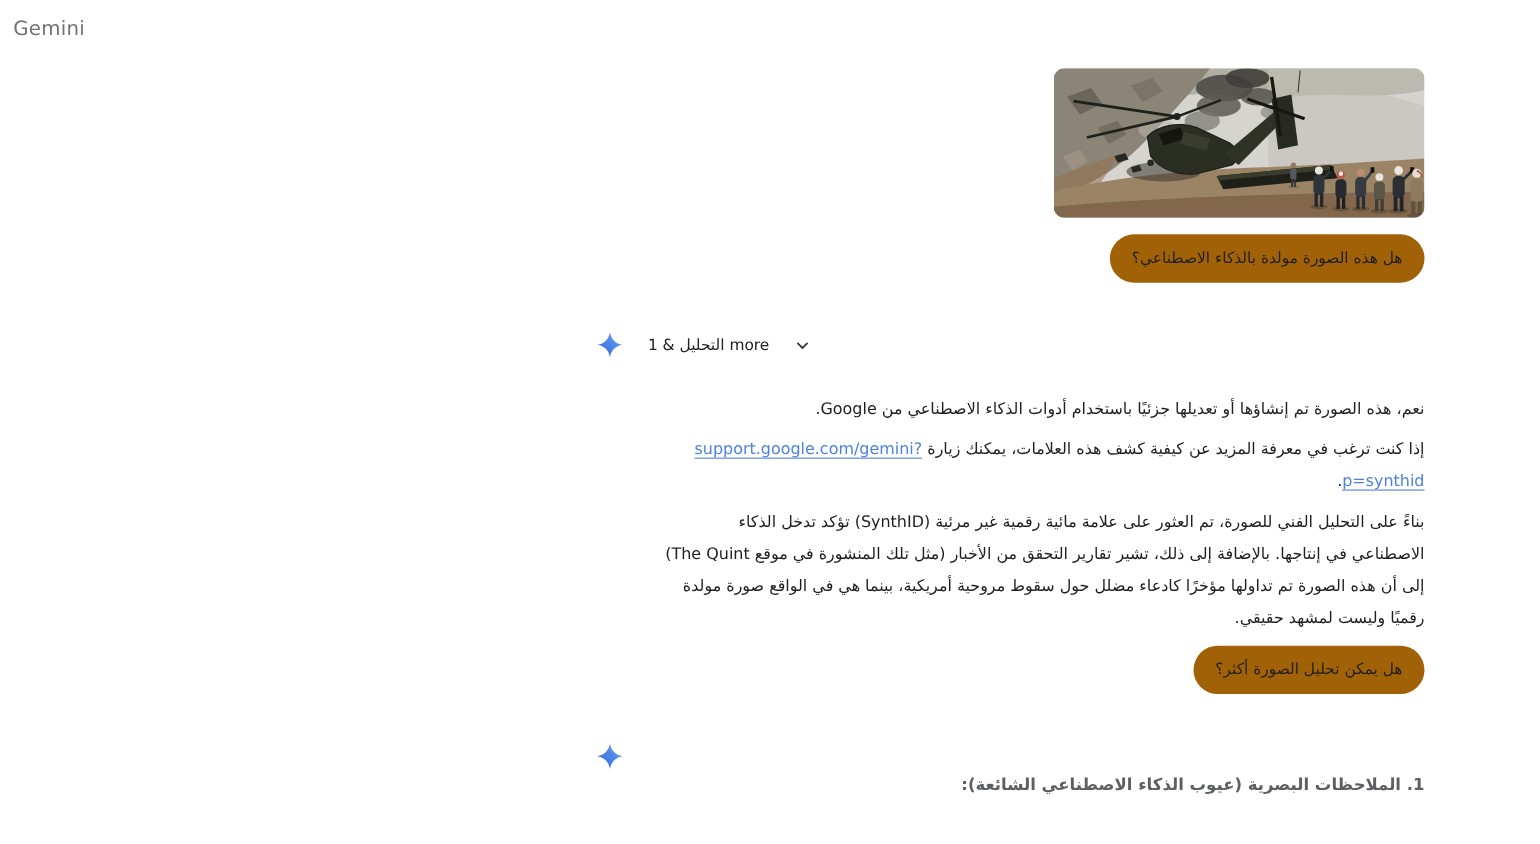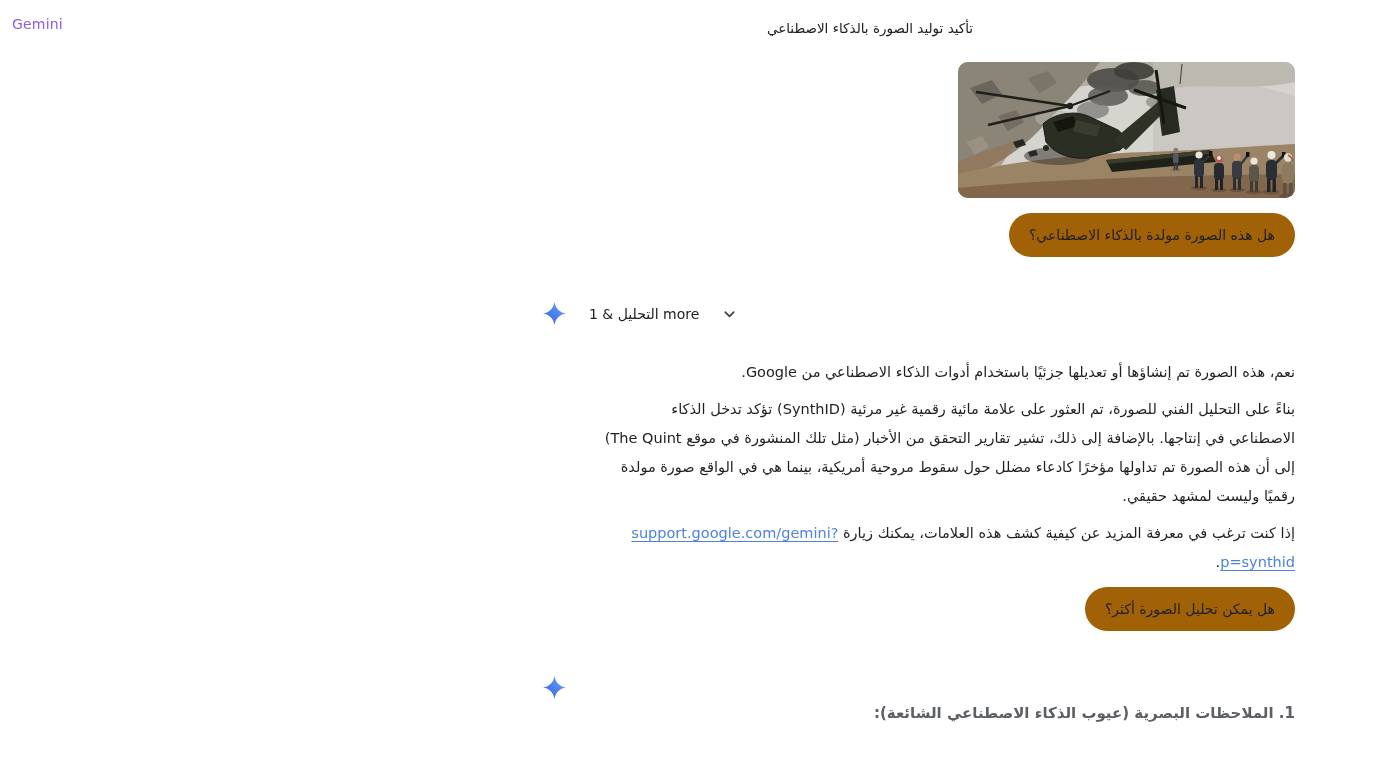--- a/index.html
+++ b/index.html
@@ -1,21 +1,21 @@
 <!DOCTYPE html>
 <html lang="ar"><head>
 <meta charset="utf-8">
 <style>
   * { margin:0; padding:0; box-sizing:border-box; }
   html,body { width:1400px; height:767px; background:#ffffff; overflow:hidden;
               font-family:"DejaVu Sans","Liberation Sans",sans-serif; color:#1f1f1f; }
   .page { position:relative; width:1400px; height:767px; background:#fff; }
 
-  .logo { position:absolute; left:12px; top:16px; font-size:14px; font-weight:500;
-          color:#8b5cf6; letter-spacing:.2px; cursor:pointer; background:none; border:none;
+  .logo { position:absolute; left:12px; top:16px; font-size:18px; font-weight:500;
+          color:#737373; letter-spacing:.2px; cursor:pointer; background:none; border:none;
           font-family:"DejaVu Sans","Liberation Sans",sans-serif; }
   .conv-title { position:absolute; left:700px; top:20px; width:340px; text-align:center;
                 font-size:13.5px; color:#202124; direction:rtl; }
 
   .photo { position:absolute; left:958px; top:62px; width:337px; height:136px;
            border-radius:10px; overflow:hidden; cursor:pointer; }
   .photo svg { display:block; width:100%; height:100%; }
 
   .bubble { position:absolute; right:105px; background:#a16207; color:#1f1f1f;
             border-radius:22px; padding:12px 20px; font-size:14px; line-height:20px;
@@ -39,21 +39,20 @@
   .sparkle2 { position:absolute; left:543px; top:676px; }
   .resp.r2 { top:673px; width:700px; line-height:29.5px; }
   .resp.r2 h3 { margin-top:14px; font-size:15px; font-weight:bold; color:#5c6064; }
 </style>
 </head>
 <body>
 
 <div class="page">
 
   <button class="logo">Gemini</button>
-  <div class="conv-title">تأكيد توليد الصورة بالذكاء الاصطناعي</div>
 
   <div class="photo" title="صورة لمروحية عسكرية محطمة ومحترقة على سفح جبل صخري مع دخان وأشخاص يلتقطون الصور">
     <svg viewBox="0 0 337 136" preserveAspectRatio="none">
       <rect width="337" height="136" fill="#d6d4cf"></rect>
       <path d="M230,0 H337 V34 C300,24 258,12 230,0 Z" fill="#f2f1ee"></path>
       <path d="M0,0 H337 V20 C290,30 250,20 210,27 C170,34 150,18 120,25 C80,32 40,14 0,23 Z" fill="#b2aea4"></path>
       <path d="M0,0 L142,0 C122,26 102,46 86,63 C66,86 36,106 0,119 Z" fill="#8a8577"></path>
       <path d="M12,26 l22,-8 10,14 -20,10 Z" fill="#6b665b"></path>
       <path d="M40,54 l18,-6 8,12 -16,9 Z" fill="#746e62"></path>
       <path d="M70,16 l20,-7 9,12 -18,10 Z" fill="#7b7568"></path>
@@ -179,22 +178,22 @@
       <span class="chev">
         <svg viewBox="0 0 16 16" width="15" height="15">
             <path d="M3.5 5.5 L8 10 L12.5 5.5" fill="none" stroke="#3c4043" stroke-width="1.8" stroke-linecap="round" stroke-linejoin="round"></path>
           </svg>
       </span>
     </button>
   </div>
 
   <div class="resp r1" dir="rtl">
     <p>نعم، هذه الصورة تم إنشاؤها أو تعديلها جزئيًا باستخدام أدوات الذكاء الاصطناعي من Google.</p>
+    <p><span>إذا كنت ترغب في معرفة المزيد عن كيفية كشف هذه العلامات، يمكنك زيارة </span><a href="#">support.google.com/gemini?p=synthid</a><span>.</span></p>
     <p>بناءً على التحليل الفني للصورة، تم العثور على علامة مائية رقمية غير مرئية (SynthID) تؤكد تدخل الذكاء الاصطناعي في إنتاجها. بالإضافة إلى ذلك، تشير تقارير التحقق من الأخبار (مثل تلك المنشورة في موقع The Quint) إلى أن هذه الصورة تم تداولها مؤخرًا كادعاء مضلل حول سقوط مروحية أمريكية، بينما هي في الواقع صورة مولدة رقميًا وليست لمشهد حقيقي.</p>
-    <p><span>إذا كنت ترغب في معرفة المزيد عن كيفية كشف هذه العلامات، يمكنك زيارة </span><a href="#">support.google.com/gemini?p=synthid</a><span>.</span></p>
   </div>
 
   <div class="bubble b2">
     <span>هل يمكن تحليل الصورة أكثر؟</span>
   </div>
 
   <span class="sparkle sparkle2">
     <svg viewBox="0 0 24 24" width="23" height="23">
       <defs>
         <linearGradient id="sp2" x1="0" y1="24" x2="24" y2="0" gradientUnits="userSpaceOnUse">

